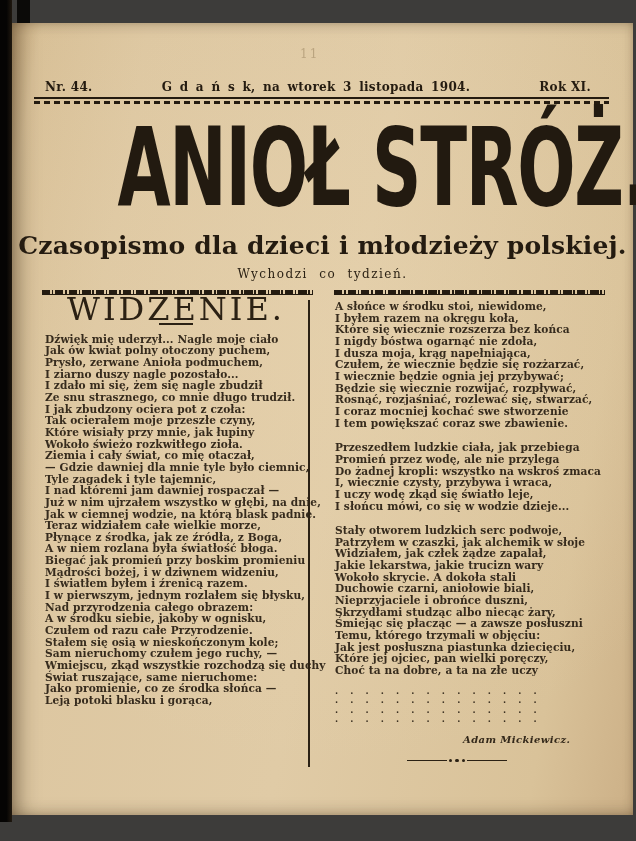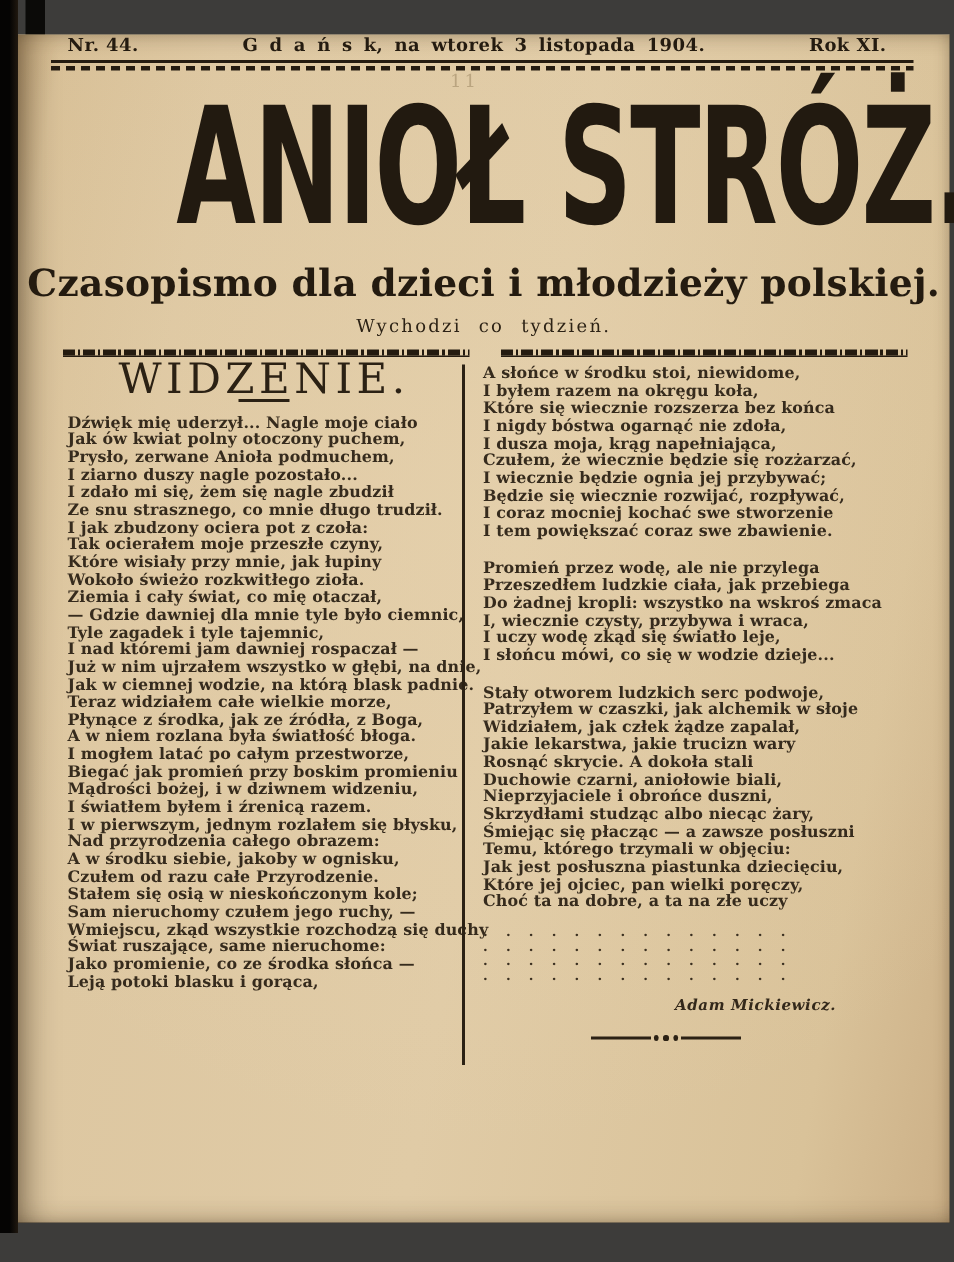--- a/index.html
+++ b/index.html
@@ -28,21 +28,21 @@
       inset -6px 0 12px -8px rgba(60,42,20,.35),
       inset 0 -10px 18px -12px rgba(70,50,25,.4),
       inset 0 8px 14px -10px rgba(70,50,25,.3);
     color:#31271a;
   }
   .bleed-mark{
     position:absolute;top:24px;left:288px;
     font-size:12px;color:#8d7753;opacity:.45;letter-spacing:2px;
   }
   
-  .masthead{}
+  .masthead{padding-top:57px;}
   .mast-row{
     display:flex;justify-content:space-between;align-items:baseline;
     padding:0 42px 0 33px;
     font-weight:bold;font-size:12px;letter-spacing:.3px;color:#241b10;
   }
   .mast-row .center{word-spacing:3px;}
   .rule-wrap{margin:3px 24px 0 22px;}
   .rule-solid{height:2px;background:#241b10;}
   .rule-scallop{
     margin-top:2px;height:3px;
@@ -68,25 +68,25 @@
   }
   .band-seg{
     width:48.2%;height:4px;
     background:repeating-linear-gradient(90deg,#241b10 0 8px,transparent 8px 10px,#241b10 10px 11.5px,transparent 11.5px 13.5px);
     border-bottom:1.5px solid #241b10;
   }
   
   .columns{display:flex;align-items:flex-start;padding:5px 28px 0 33px;}
   .col{font-size:10.6px;line-height:11.65px;font-weight:bold;color:#362b1d;letter-spacing:.1px;}
   .col.left{width:262px;}
-  .col.right{flex:1;padding-left:12px;padding-top:1px;}
+  .col.right{flex:1;padding-left:25px;padding-top:1px;}
   .divider{width:2px;height:467px;background:#2b2114;margin-left:1px;}
   .poem-title{
     margin:4px 0 0;text-align:center;font-weight:normal;
-    font-size:28px;letter-spacing:3px;color:#2b2114;font-family:"DejaVu Serif",serif;
+    font-size:32px;letter-spacing:3px;color:#2b2114;font-family:"DejaVu Serif",serif;
   }
   .title-rule{width:34px;height:2px;background:#2b2114;margin:7px auto 9px;}
   .pline{white-space:nowrap;}
   .stanza.gap{margin-top:13px;}
   .dot-block{margin-top:10px;}
   .dot-row{
     font-size:9px;line-height:9.6px;font-weight:bold;letter-spacing:0;
     word-spacing:9px;color:#3a2f20;white-space:nowrap;
   }
   .signature{
@@ -149,21 +149,20 @@
             <div class="pline">Wokoło świeżo rozkwitłego zioła.</div>
             <div class="pline">Ziemia i cały świat, co mię otaczał,</div>
             <div class="pline">— Gdzie dawniej dla mnie tyle było ciemnic,</div>
             <div class="pline">Tyle zagadek i tyle tajemnic,</div>
             <div class="pline">I nad któremi jam dawniej rospaczał —</div>
             <div class="pline">Już w nim ujrzałem wszystko w głębi, na dnie,</div>
             <div class="pline">Jak w ciemnej wodzie, na którą blask padnie.</div>
             <div class="pline">Teraz widziałem całe wielkie morze,</div>
             <div class="pline">Płynące z środka, jak ze źródła, z Boga,</div>
             <div class="pline">A w niem rozlana była światłość błoga.</div>
-            <div class="pline">I mogłem latać po całym przestworze,</div>
             <div class="pline">Biegać jak promień przy boskim promieniu</div>
             <div class="pline">Mądrości bożej, i w dziwnem widzeniu,</div>
             <div class="pline">I światłem byłem i źrenicą razem.</div>
             <div class="pline">I w pierwszym, jednym rozlałem się błysku,</div>
             <div class="pline">Nad przyrodzenia całego obrazem:</div>
             <div class="pline">A w środku siebie, jakoby w ognisku,</div>
             <div class="pline">Czułem od razu całe Przyrodzenie.</div>
             <div class="pline">Stałem się osią w nieskończonym kole;</div>
             <div class="pline">Sam nieruchomy czułem jego ruchy, —</div>
             <div class="pline">Wmiejscu, zkąd wszystkie rozchodzą się duchy</div>
@@ -178,37 +177,38 @@
       <section class="col right">
         <div class="stanza">
             <div class="pline">A słońce w środku stoi, niewidome,</div>
             <div class="pline">I byłem razem na okręgu koła,</div>
             <div class="pline">Które się wiecznie rozszerza bez końca</div>
             <div class="pline">I nigdy bóstwa ogarnąć nie zdoła,</div>
             <div class="pline">I dusza moja, krąg napełniająca,</div>
             <div class="pline">Czułem, że wiecznie będzie się rozżarzać,</div>
             <div class="pline">I wiecznie będzie ognia jej przybywać;</div>
             <div class="pline">Będzie się wiecznie rozwijać, rozpływać,</div>
+            <div class="pline">Rosnąć, rozjaśniać, rozlewać się, stwarzać,</div>
             <div class="pline">I coraz mocniej kochać swe stworzenie</div>
             <div class="pline">I tem powiększać coraz swe zbawienie.</div>
           </div>
         <div class="stanza gap">
+            <div class="pline">Przeszedłem ludzkie ciała, jak przebiega</div>
             <div class="pline">Promień przez wodę, ale nie przylega</div>
-            <div class="pline">Przeszedłem ludzkie ciała, jak przebiega</div>
             <div class="pline">Do żadnej kropli: wszystko na wskroś zmaca</div>
             <div class="pline">I, wiecznie czysty, przybywa i wraca,</div>
             <div class="pline">I uczy wodę zkąd się światło leje,</div>
             <div class="pline">I słońcu mówi, co się w wodzie dzieje...</div>
           </div>
         <div class="stanza gap">
             <div class="pline">Stały otworem ludzkich serc podwoje,</div>
             <div class="pline">Patrzyłem w czaszki, jak alchemik w słoje</div>
             <div class="pline">Widziałem, jak człek żądze zapalał,</div>
             <div class="pline">Jakie lekarstwa, jakie trucizn wary</div>
-            <div class="pline">Rosnąć skrycie.  A dokoła stali</div>
+            <div class="pline">Wokoło skrycie.  A dokoła stali</div>
             <div class="pline">Duchowie czarni, aniołowie biali,</div>
             <div class="pline">Nieprzyjaciele i obrońce duszni,</div>
             <div class="pline">Skrzydłami studząc albo niecąc żary,</div>
             <div class="pline">Śmiejąc się płacząc — a zawsze posłuszni</div>
             <div class="pline">Temu, którego trzymali w objęciu:</div>
             <div class="pline">Jak jest posłuszna piastunka dziecięciu,</div>
             <div class="pline">Które jej ojciec, pan wielki poręczy,</div>
             <div class="pline">Choć ta na dobre, a ta na złe uczy</div>
           </div>
         <div class="dot-block">

